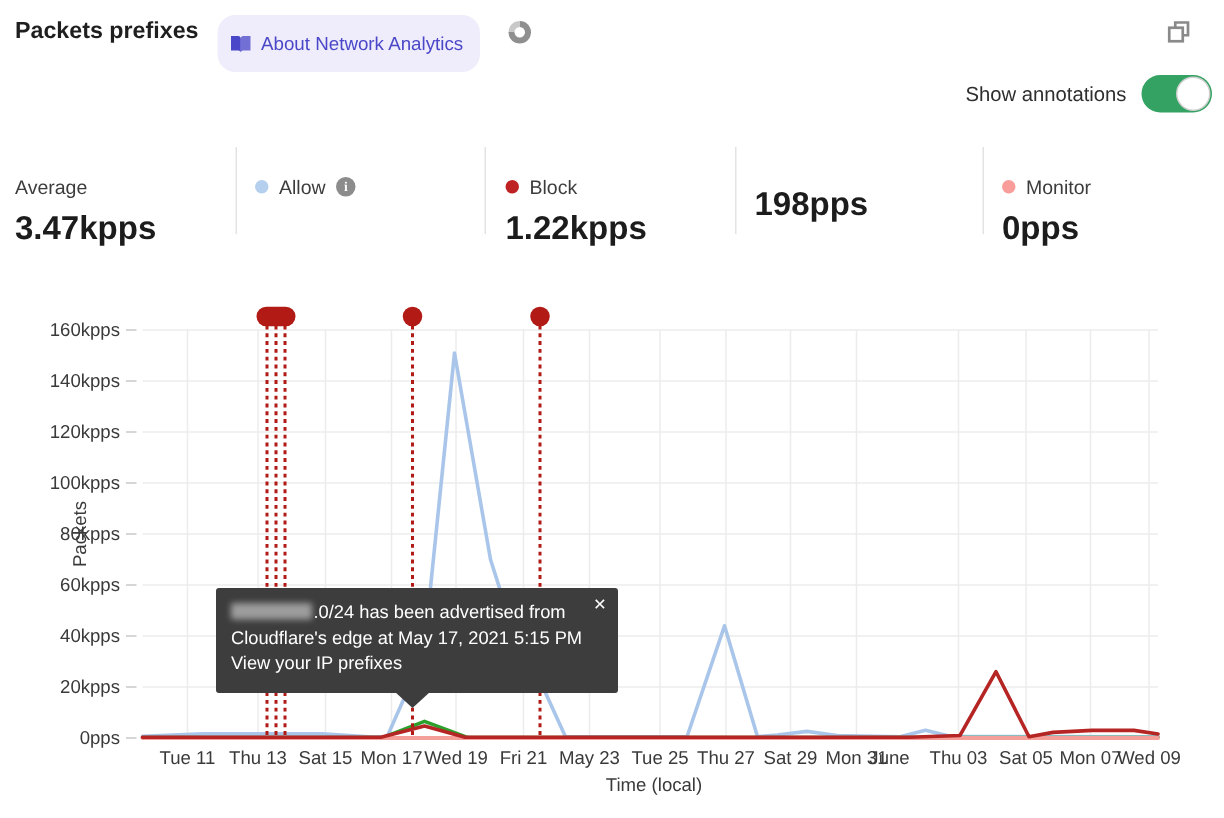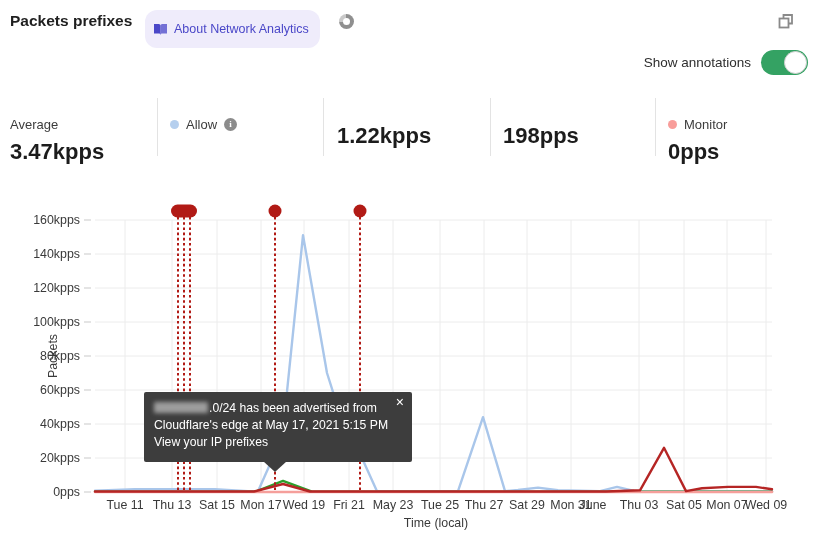--- a/index.html
+++ b/index.html
@@ -82,20 +82,24 @@
     <div class="stat-value">3.47kpps</div>
   </div>
   <div class="stat" style="left:170px">
     <div class="stat-top">
         <span class="dot" style="background: rgb(181, 207, 238);"></span>
         <span>Allow</span>
         <span class="info">i</span>
       </div>
   </div>
   <div class="stat" style="left:337px">
+    <div class="stat-top">
+        <span class="dot" style="background: rgb(191, 34, 35);"></span>
+        <span>Block</span>
+      </div>
     <div class="stat-value">1.22kpps</div>
   </div>
   <div class="stat" style="left:503px">
     <div class="stat-value">198pps</div>
   </div>
   <div class="stat" style="left:668px">
     <div class="stat-top">
         <span class="dot" style="background: rgb(248, 157, 154);"></span>
         <span>Monitor</span>
       </div>

